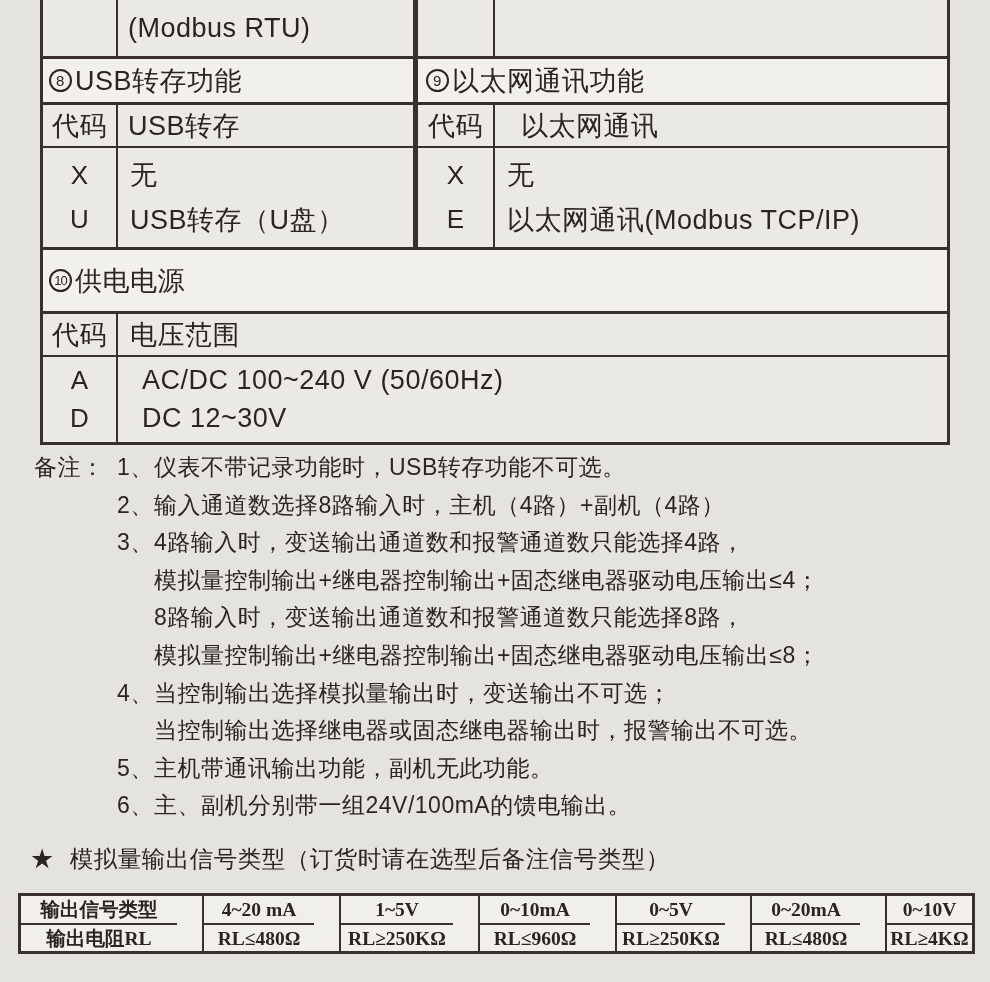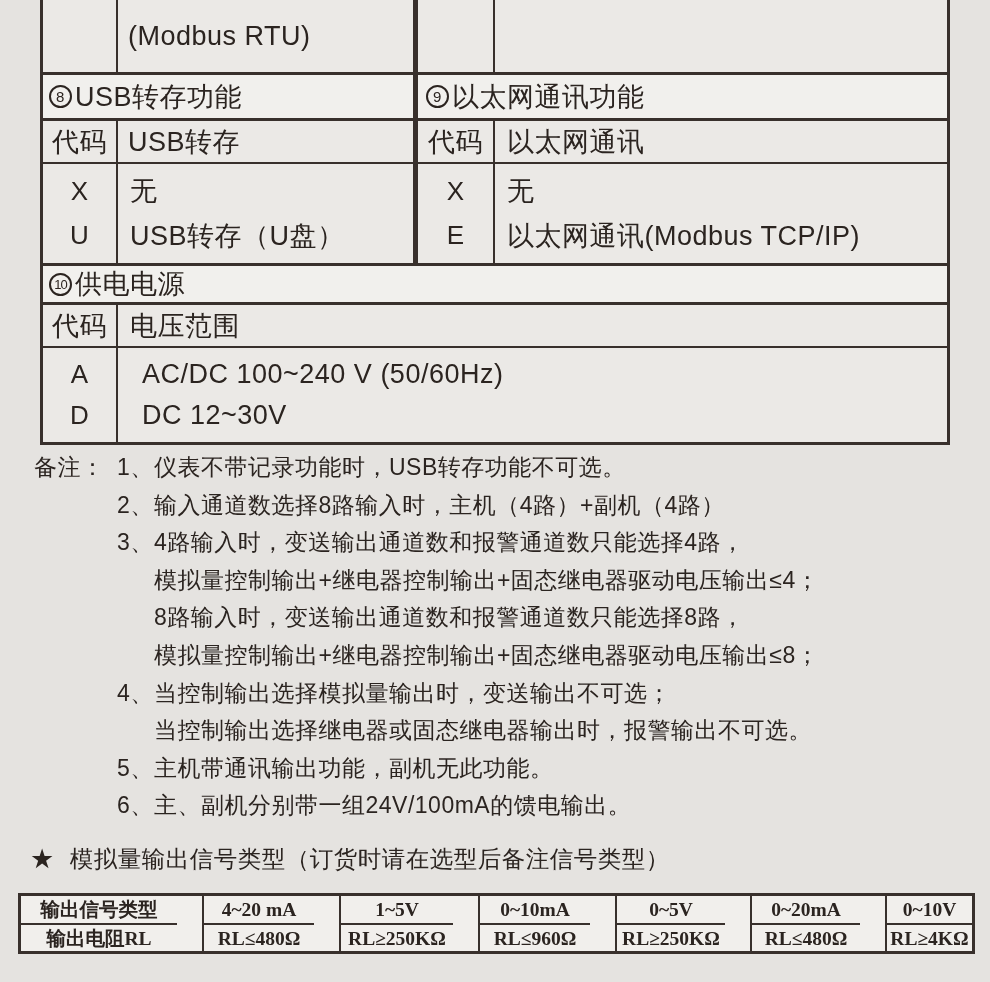--- a/index.html
+++ b/index.html
@@ -25,21 +25,21 @@
   }
   .band{display:flex;flex-direction:row;background:var(--cell);flex:none;}
   .band.light{background:var(--band);}
   .sep{flex:none;background:var(--line);}
   .sep.h3{height:3px;} .sep.h2{height:2px;}
   .vline{flex:none;width:2px;background:var(--line);}
   .mid{flex:none;width:5px;background:var(--line);}
   .c-code1{flex:none;width:73px;display:flex;align-items:center;justify-content:center;}
   .c-desc1{flex:none;width:295px;display:flex;align-items:center;padding-left:10px;box-sizing:border-box;}
   .c-code2{flex:none;width:75px;display:flex;align-items:center;justify-content:center;}
-  .c-desc2{flex:1;display:flex;align-items:center;padding-left:12px;box-sizing:border-box;}
+  .c-desc2{flex:1;display:flex;align-items:center;padding-left:26px;box-sizing:border-box;}
   .half-left{flex:none;width:370px;display:flex;align-items:center;padding-left:6px;box-sizing:border-box;}
   .half-right{flex:1;display:flex;align-items:center;padding-left:8px;box-sizing:border-box;}
   .full{flex:1;display:flex;align-items:center;padding-left:6px;box-sizing:border-box;}
   .rest{flex:1;display:flex;align-items:center;padding-left:12px;box-sizing:border-box;text-align:center;}
   .stack{display:flex;flex-direction:column;justify-content:space-evenly;align-items:stretch;}
   .stack > div{display:flex;align-items:center;}
   .stack.center > div{justify-content:center;}
   .stack.left > div{padding-left:12px;}
   .t{font-size:27px;letter-spacing:0.5px;}
   .code-letter{font-size:26px;}
@@ -71,21 +71,21 @@
   .sig-cell.bl{border-left:2px solid var(--line);margin-left:25px;}
   .sig-cell.bb{border-bottom:2px solid var(--line);}
 </style>
 </head>
 <body>
 
 <div class="screen">
 
   <div class="big-table">
 
-    <div class="band" style="height:72px">
+    <div class="band" style="height:56px">
       <div class="c-code1"></div>
       <div class="vline"></div>
       <div class="c-desc1 t">(Modbus RTU)</div>
       <div class="mid"></div>
       <div class="c-code2"></div>
       <div class="vline"></div>
       <div class="c-desc2"></div>
     </div>
     <div class="sep h3"></div>
 
@@ -133,21 +133,21 @@
         <div class="code-letter">E</div>
       </div>
       <div class="vline"></div>
       <div class="c-desc2 stack left" style="flex-direction:column;justify-content:space-evenly;align-items:stretch;padding-left:0">
         <div class="t">无</div>
         <div class="t">以太网通讯(Modbus TCP/IP)</div>
       </div>
     </div>
     <div class="sep h3"></div>
 
-    <div class="band light" style="height:36px">
+    <div class="band light" style="height:61px">
       <div class="full">
         <span class="sec-title">
           <span class="circ ten">10</span>
           <span>供电电源</span>
         </span>
       </div>
     </div>
     <div class="sep h3"></div>
 
     <div class="band" style="height:41px">

